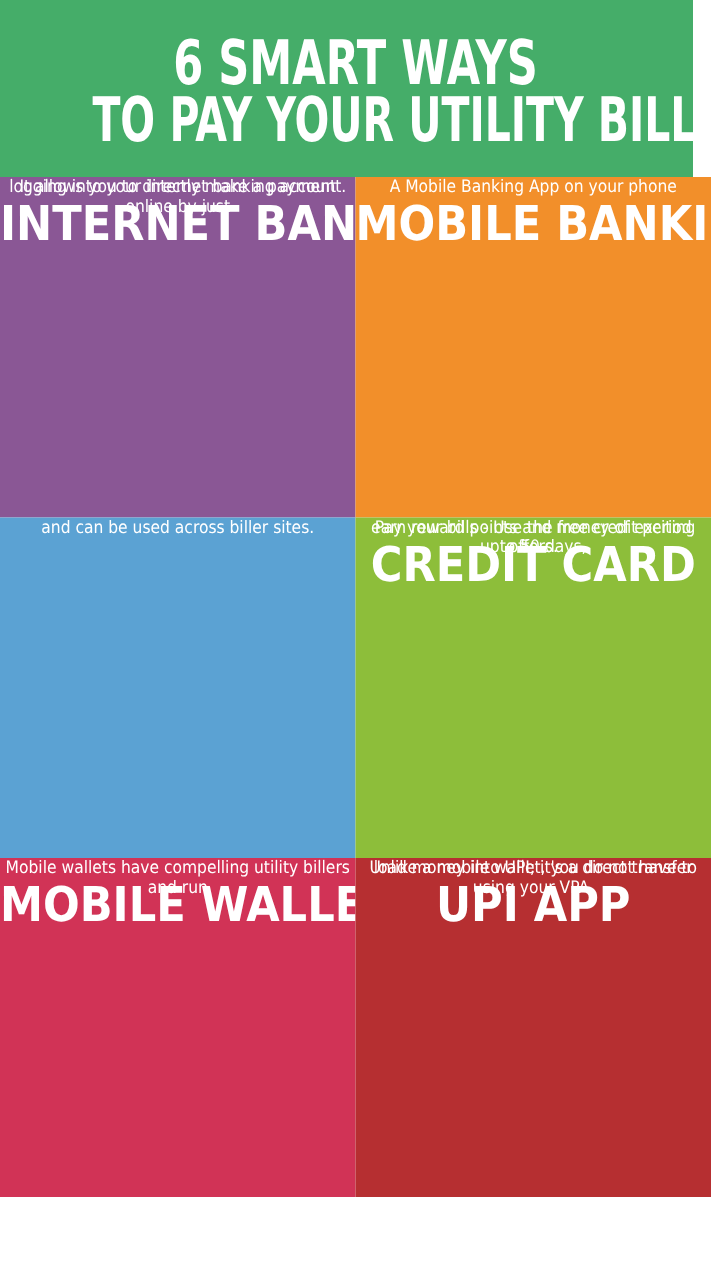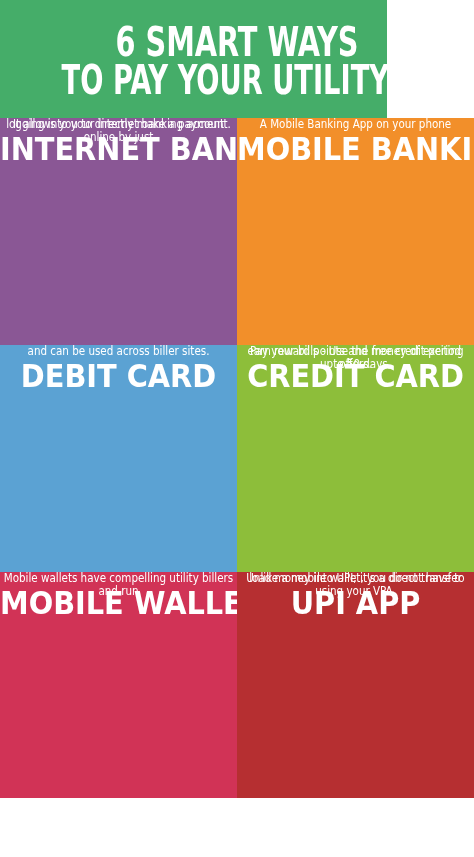--- a/index.html
+++ b/index.html
@@ -1,21 +1,21 @@
 <!DOCTYPE html>
 <html><head>
 <meta charset="utf-8">
 <style>
   html,body{margin:0;padding:0;background:#fff;}
   body{width:474px;height:857px;overflow:hidden;
        font-family:"DejaVu Sans Condensed","DejaVu Sans",sans-serif;}
   .page{position:relative;width:474px;height:857px;overflow:hidden;background:#fff;}
 
   
-  .header{position:absolute;left:0;top:0;width:387px;height:118px;background:#45ad69;}
+  .header{position:absolute;left:0;top:0;width:462px;height:118px;background:#45ad69;}
   .title{position:absolute;left:0;width:474px;text-align:center;color:#ffffff;
          font-weight:bold;white-space:nowrap;font-size:41px;line-height:41px;}
   .title1{top:22px;transform:scaleX(.78);}
   .title2{top:60px;transform:scaleX(.74);}
 
   
   .cell{position:absolute;width:237px;height:227px;overflow:hidden;}
   .c1{left:0;top:118px;background:#8a5795;}
   .c2{left:237px;top:118px;background:#f28f2a;}
   .c3{left:0;top:345px;background:#5ba2d3;}
@@ -50,21 +50,20 @@
     <div class="celldesc d1b">logging into your internet banking account.</div>
   </div>
 
   <div class="cell c2">
     <div class="cellhead">MOBILE  BANKING</div>
     <div class="art" id="art2"></div>
     <div class="celldesc d2a">A Mobile Banking App on your phone</div>
   </div>
 
   <div class="cell c3">
-    <div class="cellhead">DEBIT CARD</div>
     <div class="art" id="art3"></div>
     <div class="celldesc d3b">and can be used across biller sites.</div>
   </div>
 
   <div class="cell c4">
     <div class="cellhead">CREDIT CARD</div>
     <div class="art" id="art4"></div>
     <div class="celldesc d4a">Pay your bills - Use the free credit period upto 50 days,</div>
     <div class="celldesc d4b">earn reward points and money of exciting offers.</div>
   </div>

